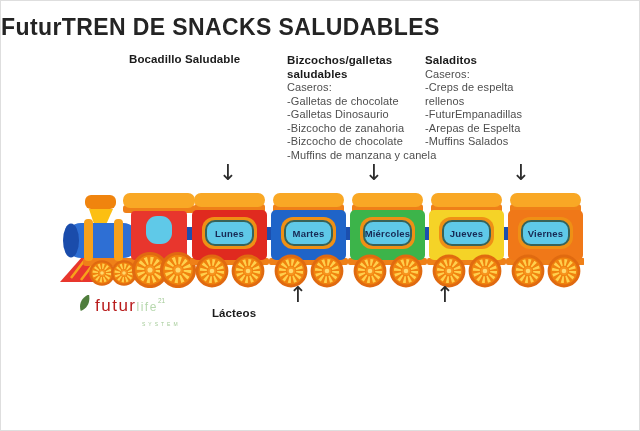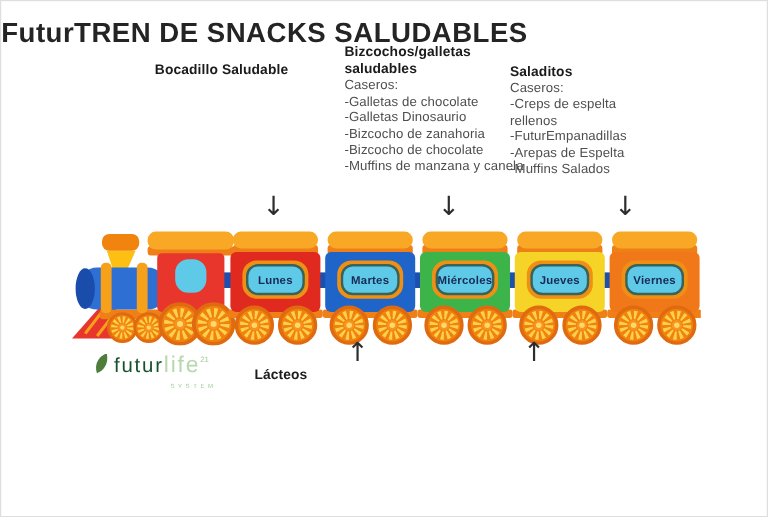--- a/index.html
+++ b/index.html
@@ -20,36 +20,36 @@
   .arrow {
     position:absolute; width:30px; text-align:center; font-size:22px;
     line-height:24px; color:#2d2d2d; font-family:"DejaVu Sans", sans-serif;
   }
   .train-svg { position:absolute; left:56px; top:183px; }
   .wagon-label { font:700 9.5px "Liberation Sans", sans-serif; fill:#172a55; letter-spacing:0.2px; }
   
   .logo { position:absolute; left:76px; top:291px; display:flex; align-items:flex-start; }
   .leaf { margin-top:3px; margin-right:3px; }
   .logo-text { line-height:17px; }
-  .brand1 { font-size:17px; color:#14532d; letter-spacing:1.5px;text-align:center; }
-  .brand2 { font-size:19px; color:#b7d8ae; letter-spacing:1.5px; }
+  .brand1 { font-size:17px; color:#b91c1c; letter-spacing:1.5px;text-align:center; }
+  .brand2 { font-size:12px; color:#b7d8ae; letter-spacing:1.5px; }
   .brand-sup { font-size:6.5px; color:#a4cb98; vertical-align:8px; }
   .logo-sub { font-size:5px; letter-spacing:3px; color:#a4cb98; margin-left:47px; margin-top:0px; }
 </style>
 </head>
 <body>
 
 <div class="page">
 
   <div class="title">FuturTREN DE SNACKS SALUDABLES</div>
 
   <div class="tblock" style="left:128px; top:52px; width:190px;">
     <div class="bhead">Bocadillo Saludable</div>
   </div>
-  <div class="tblock" style="left:286px; top:37px; width:176px;">
+  <div class="tblock" style="left:286px; top:53px; width:176px;">
     <div class="bhead">Bizcochos/galletas<br>saludables</div>
     <div>Caseros:<br>-Galletas de chocolate<br>-Galletas Dinosaurio<br>-Bizcocho de zanahoria<br>-Bizcocho de chocolate<br>-Muffins de manzana y canela</div>
   </div>
   <div class="tblock" style="left:424px; top:53px; width:140px;">
     <div class="bhead">Saladitos</div>
     <div>Caseros:<br>-Creps de espelta<br>rellenos<br>-FuturEmpanadillas<br>-Arepas de Espelta<br>-Muffins Salados</div>
   </div>
 
   <div class="arrow" style="left:212px; top:160px;">↓</div>
   <div class="arrow" style="left:358px; top:160px;">↓</div>

